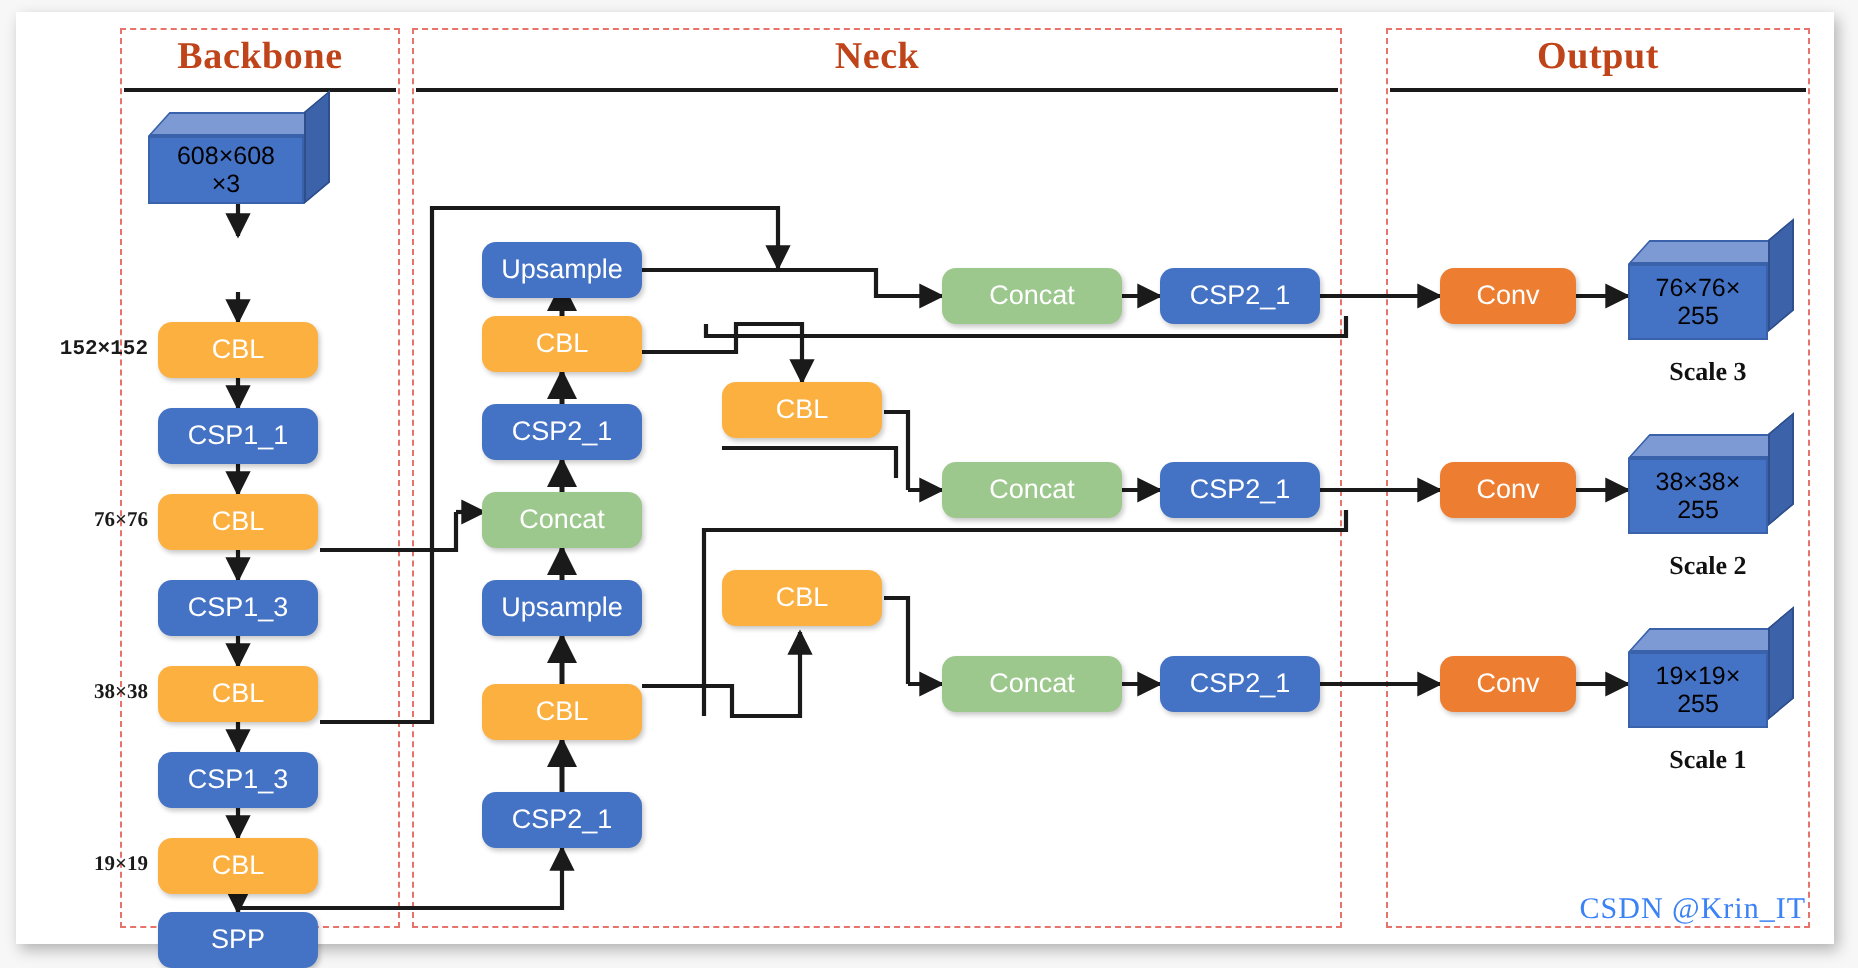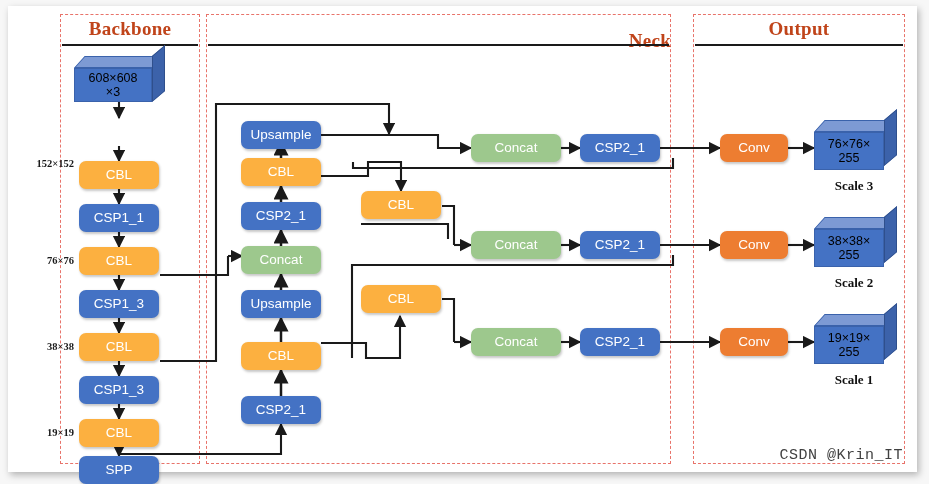--- a/index.html
+++ b/index.html
@@ -22,37 +22,37 @@
   .cube .face-front{position:absolute;left:0;background:#4472c4;color:#000000;display:flex;
         align-items:center;justify-content:center;text-align:center;font-size:12.5px;line-height:1.15;
         border:1px solid #3a62ab;box-sizing:border-box;}
   .cube .face-top{position:absolute;background:#7d9ad4;border:1px solid #3a62ab;box-sizing:border-box;}
   .cube .face-side{position:absolute;background:#3c62aa;border:1px solid #2f4f8c;box-sizing:border-box;}
   .dimlbl{position:absolute;font-family:"Liberation Serif",serif;font-weight:bold;font-size:10.5px;color:#1a1a1a;
           text-align:right;}
   .scalelbl{position:absolute;font-family:"Liberation Serif",serif;font-weight:bold;font-size:13px;color:#111;
             text-align:center;width:90px;}
   svg.wires{position:absolute;left:0;top:0;width:909px;height:466px;pointer-events:none;}
-  .wm{position:absolute;right:14px;bottom:8px;font-size:15px;color:#404040;
-      font-family:Liberation Mono, monospace;letter-spacing:.5px;margin-left:19px;}
+  .wm{position:absolute;right:14px;bottom:8px;font-size:15px;color:#3b82f6;
+      font-family:Liberation Serif, serif;letter-spacing:.5px;margin-left:19px;}
 </style>
 </head>
 <body>
 
 <div id="page">
   <div id="card">
 
     <div class="sec" style="left:52px;top:8px;width:140px;height:450px;"></div>
     <div class="sec" style="left:198px;top:8px;width:465px;height:450px;"></div>
     <div class="sec" style="left:685px;top:8px;width:212px;height:450px;"></div>
 
     <div class="sec-title" style="left:52px;top:12px;width:140px;">Backbone</div>
     <div class="sec-rule" style="left:54px;top:38px;width:136px;"></div>
 
-    <div class="sec-title" style="left:198px;top:24px;width:465px;text-align:right;">Neck</div>
+    <div class="sec-title" style="left:198px;top:12px;width:465px;">Neck</div>
     <div class="sec-rule" style="left:200px;top:38px;width:461px;"></div>
 
     <div class="sec-title" style="left:685px;top:12px;width:212px;">Output</div>
     <div class="sec-rule" style="left:687px;top:38px;width:208px;"></div>
 
     <svg class="wires" viewBox="0 0 909 466">
       <defs>
         <marker id="ah" markerWidth="7" markerHeight="7" refX="5.4" refY="3" orient="auto">
           <path d="M0,0 L6,3 L0,6 z" fill="#1a1a1a"></path>
         </marker>
@@ -170,21 +170,21 @@
 
     <div class="node orange" style="left:71px;top:155px;width:80px;height:28px;">CBL</div>
     <div class="node blue" style="left:71px;top:198px;width:80px;height:28px;">CSP1_1</div>
     <div class="node orange" style="left:71px;top:241px;width:80px;height:28px;">CBL</div>
     <div class="node blue" style="left:71px;top:284px;width:80px;height:28px;">CSP1_3</div>
     <div class="node orange" style="left:71px;top:327px;width:80px;height:28px;">CBL</div>
     <div class="node blue" style="left:71px;top:370px;width:80px;height:28px;">CSP1_3</div>
     <div class="node orange" style="left:71px;top:413px;width:80px;height:28px;">CBL</div>
     <div class="node blue" style="left:71px;top:450px;width:80px;height:28px;">SPP</div>
 
-    <div class="dimlbl" style="left:4px;top:152px;width:62px;">152×152</div>
+    <div class="dimlbl" style="left:4px;top:163px;width:62px;font-family:Liberation Mono, monospace;">152×152</div>
     <div class="dimlbl" style="left:4px;top:249px;width:62px;text-align:right;">76×76</div>
     <div class="dimlbl" style="left:4px;top:335px;width:62px;">38×38</div>
     <div class="dimlbl" style="left:4px;top:421px;width:62px;">19×19</div>
 
     <div class="node blue" style="left:233px;top:115px;width:80px;height:28px;">Upsample</div>
     <div class="node orange" style="left:233px;top:152px;width:80px;height:28px;">CBL</div>
     <div class="node blue" style="left:233px;top:196px;width:80px;height:28px;">CSP2_1</div>
     <div class="node green" style="left:233px;top:240px;width:80px;height:28px;">Concat</div>
     <div class="node blue" style="left:233px;top:284px;width:80px;height:28px;">Upsample</div>
     <div class="node orange" style="left:233px;top:336px;width:80px;height:28px;">CBL</div>

